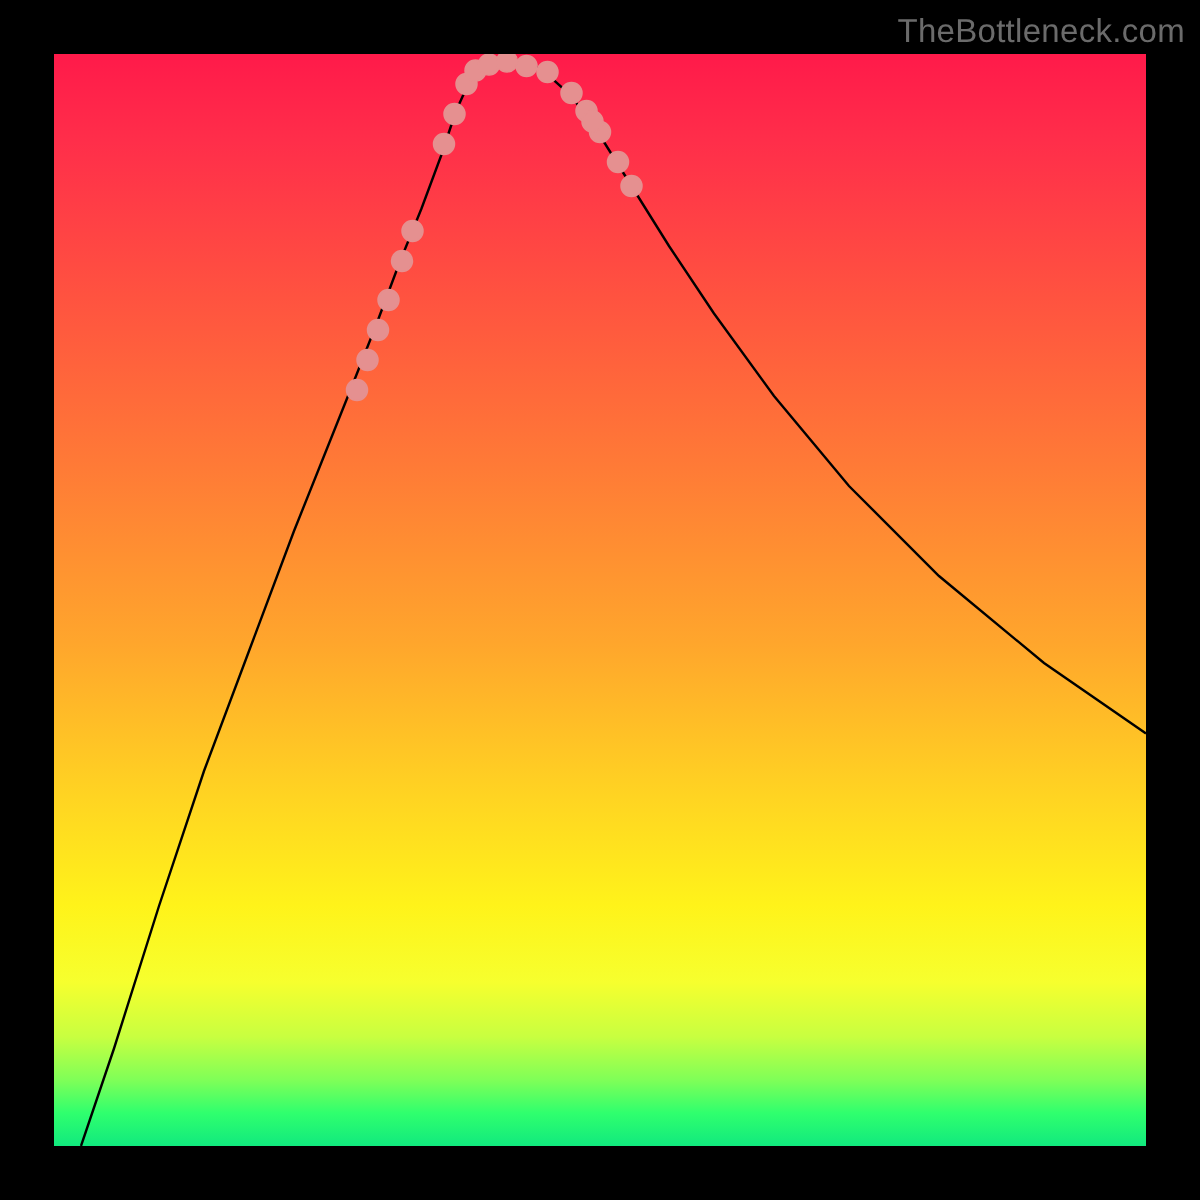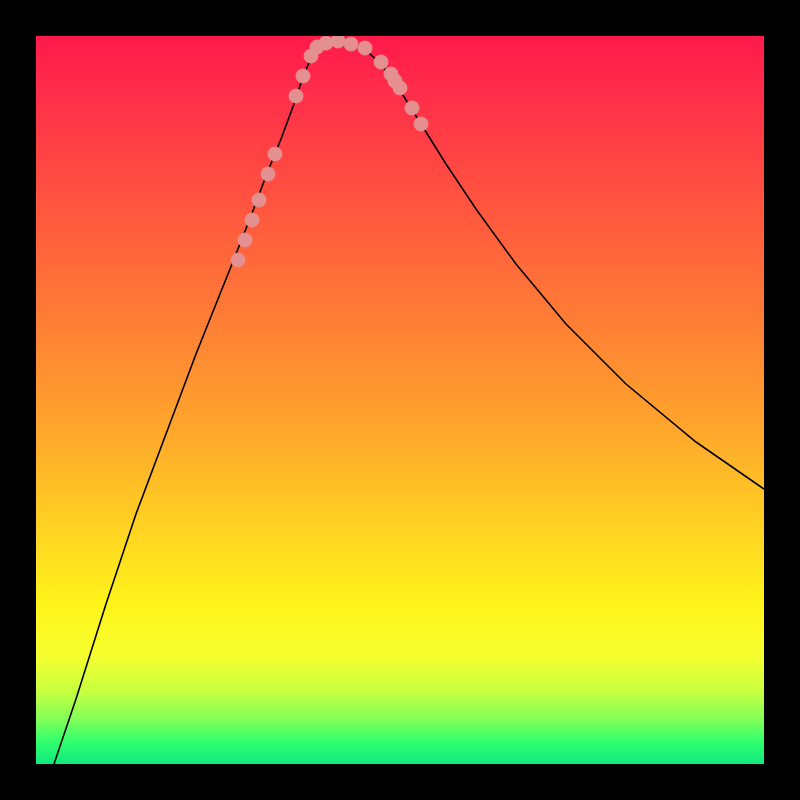--- a/index.html
+++ b/index.html
@@ -69,20 +69,21 @@
     color: #6b6b6b;
     font-size: 22px;
     letter-spacing: 0.2px;
     user-select: none;
   }
 </style>
 </head>
 <body>
 
 <div class="frame">
+  <div class="watermark">TheBottleneck.com</div>
 
   <div class="plot">
     <div class="gradient"></div>
 
     <svg class="curve-svg" viewBox="0 0 728 728" preserveAspectRatio="none">
       <path id="curve-path" class="curve-black" d="M18 728 L40 663 L70 568 L100 478 L130 398 L160 318 L180 268 L200 218 L215 180 L230 140 L245 103 L258 68 L268 38 L278 16 L290 6 L305 4 L325 10 L345 28 L365 56 L385 88 L410 128 L440 173 L480 228 L530 288 L590 348 L660 406 L728 453"></path>
       <g id="dots-group">
           <circle cx="202" cy="224" r="7" class="dot"></circle>
           <circle cx="209" cy="204" r="7" class="dot"></circle>
           <circle cx="216" cy="184" r="7" class="dot"></circle>

